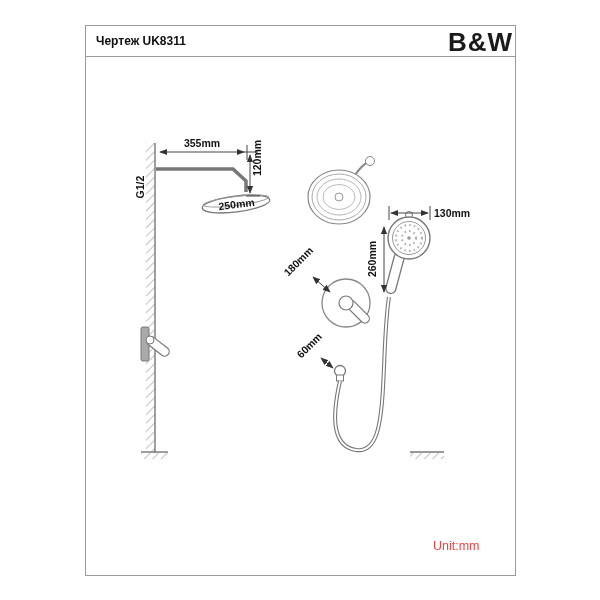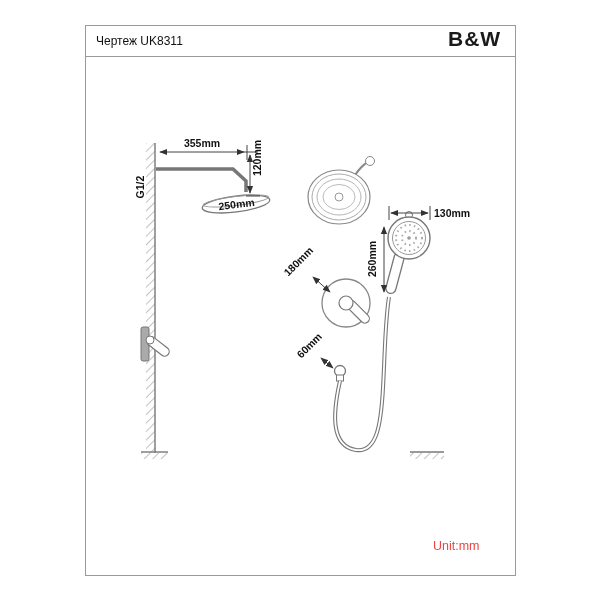--- a/index.html
+++ b/index.html
@@ -5,24 +5,24 @@
   html,body { margin:0; padding:0; }
   body {
     width:600px; height:600px; position:relative; background:#ffffff;
     font-family:"Liberation Sans", sans-serif; overflow:hidden;
   }
   .frame {
     position:absolute; left:85px; top:25px; width:431px; height:551px;
     border:1px solid #9a9a9a; box-sizing:border-box; background:#fff;
   }
   .title {
-    position:absolute; left:96px; top:34px; font-size:12px; font-weight:normal; color:#111;
+    position:absolute; left:96px; top:34px; font-size:12px; font-weight:bold; color:#111;
   }
   .brand {
-    position:absolute; left:448px; top:27px; font-size:21px; font-weight:600;
+    position:absolute; left:448px; top:27px; font-size:26px; font-weight:600;
     color:#1a1a1a; letter-spacing:1px;
   }
   .sep { position:absolute; left:85px; top:56px; width:431px; height:1px; background:#9a9a9a; }
   .unit { position:absolute; left:433px; top:539px; font-size:12.5px; font-weight:500; color:#ef4444; }
   svg.drawing { position:absolute; left:0; top:0; }
   .dim { font:700 10.5px "Liberation Sans", sans-serif; fill:#111; }
   .ln    { stroke:#777; stroke-width:1.4; fill:none; }
   .dimln { stroke:#444; stroke-width:1; fill:none; }
 </style>
 </head>

